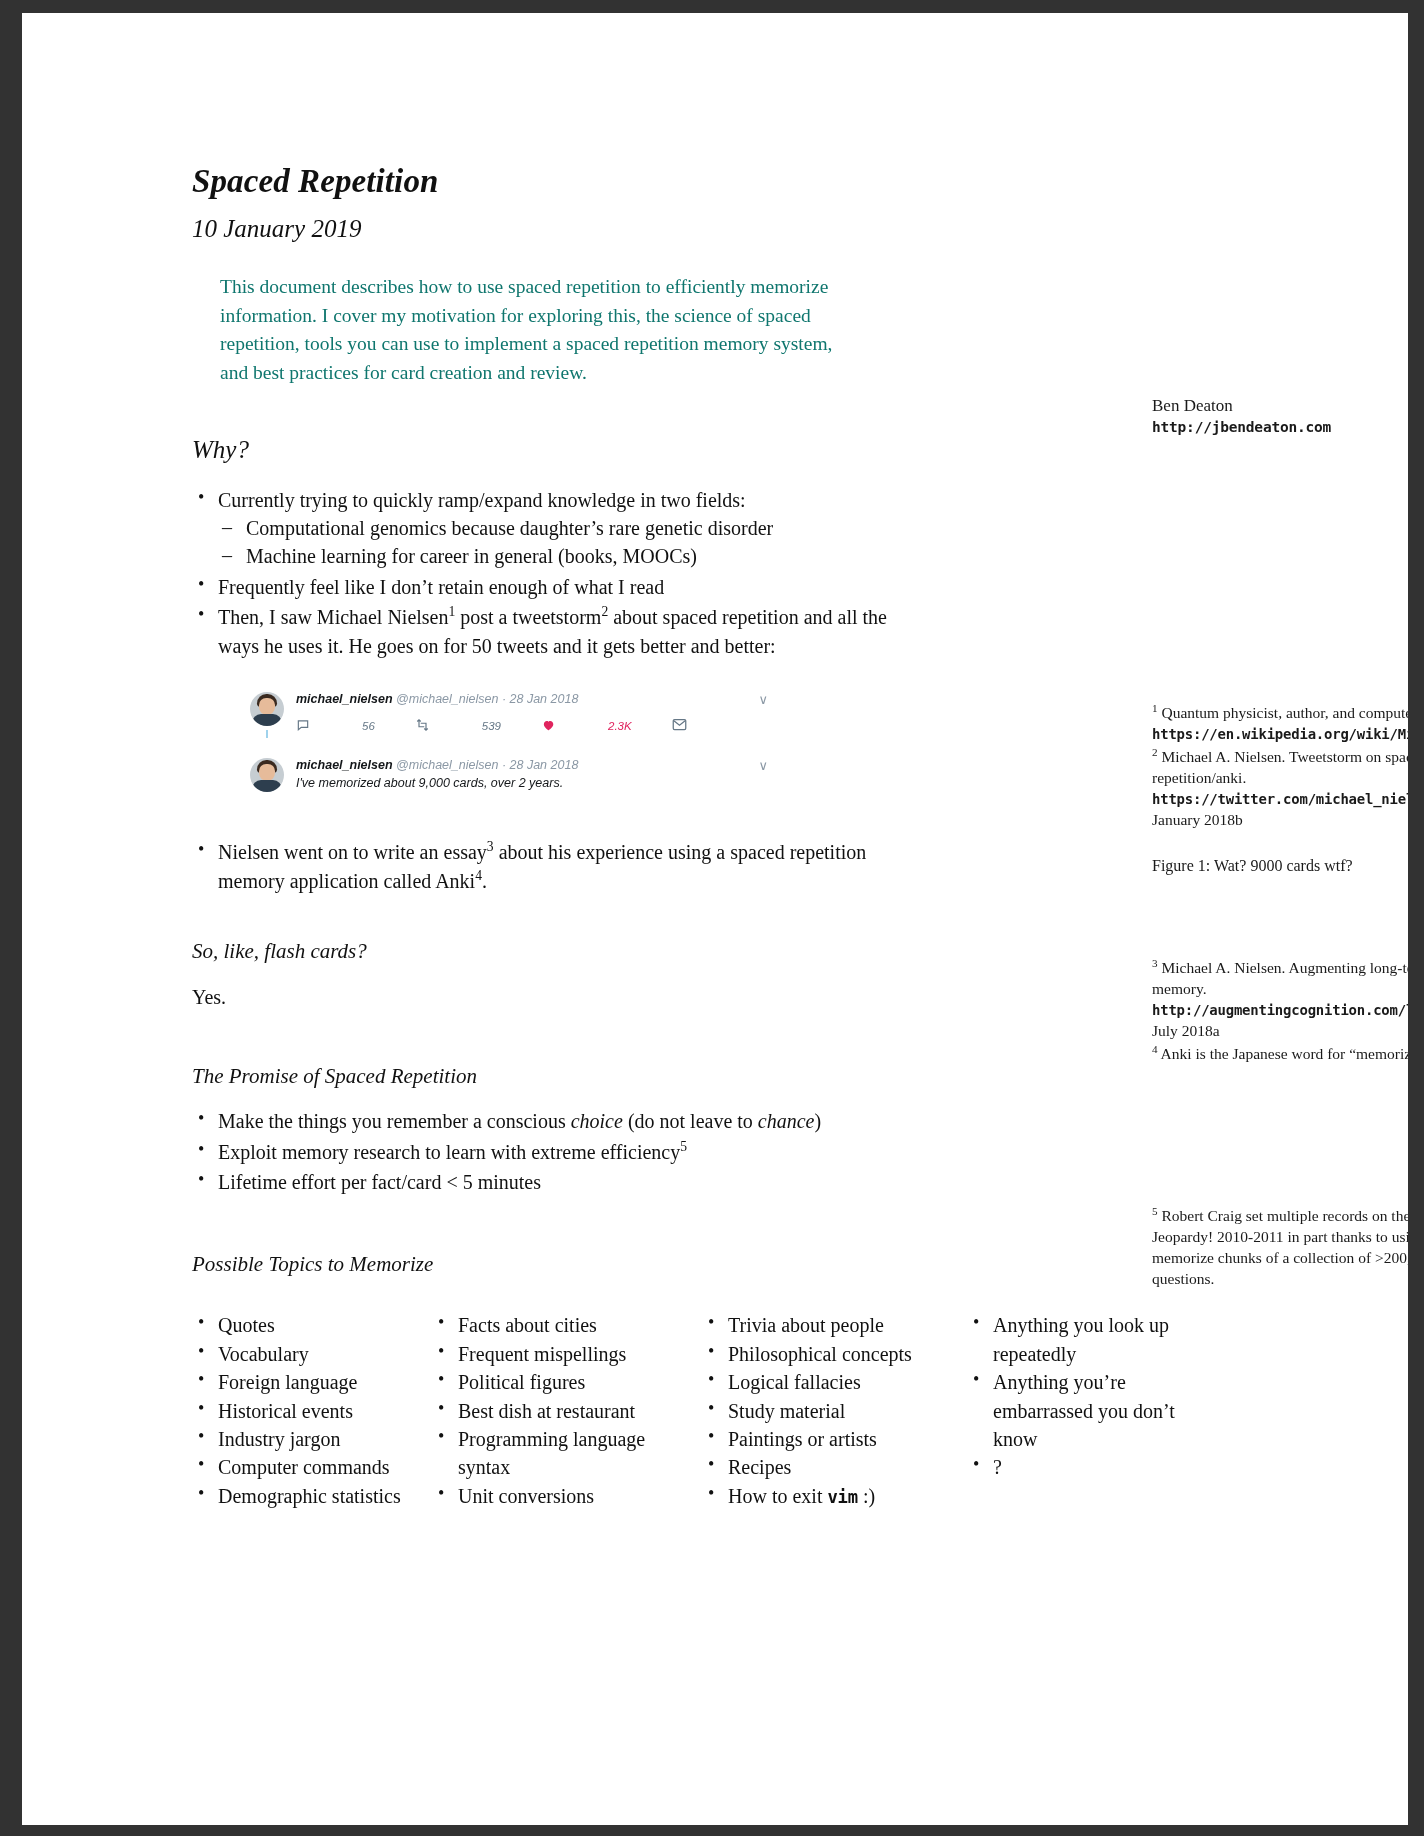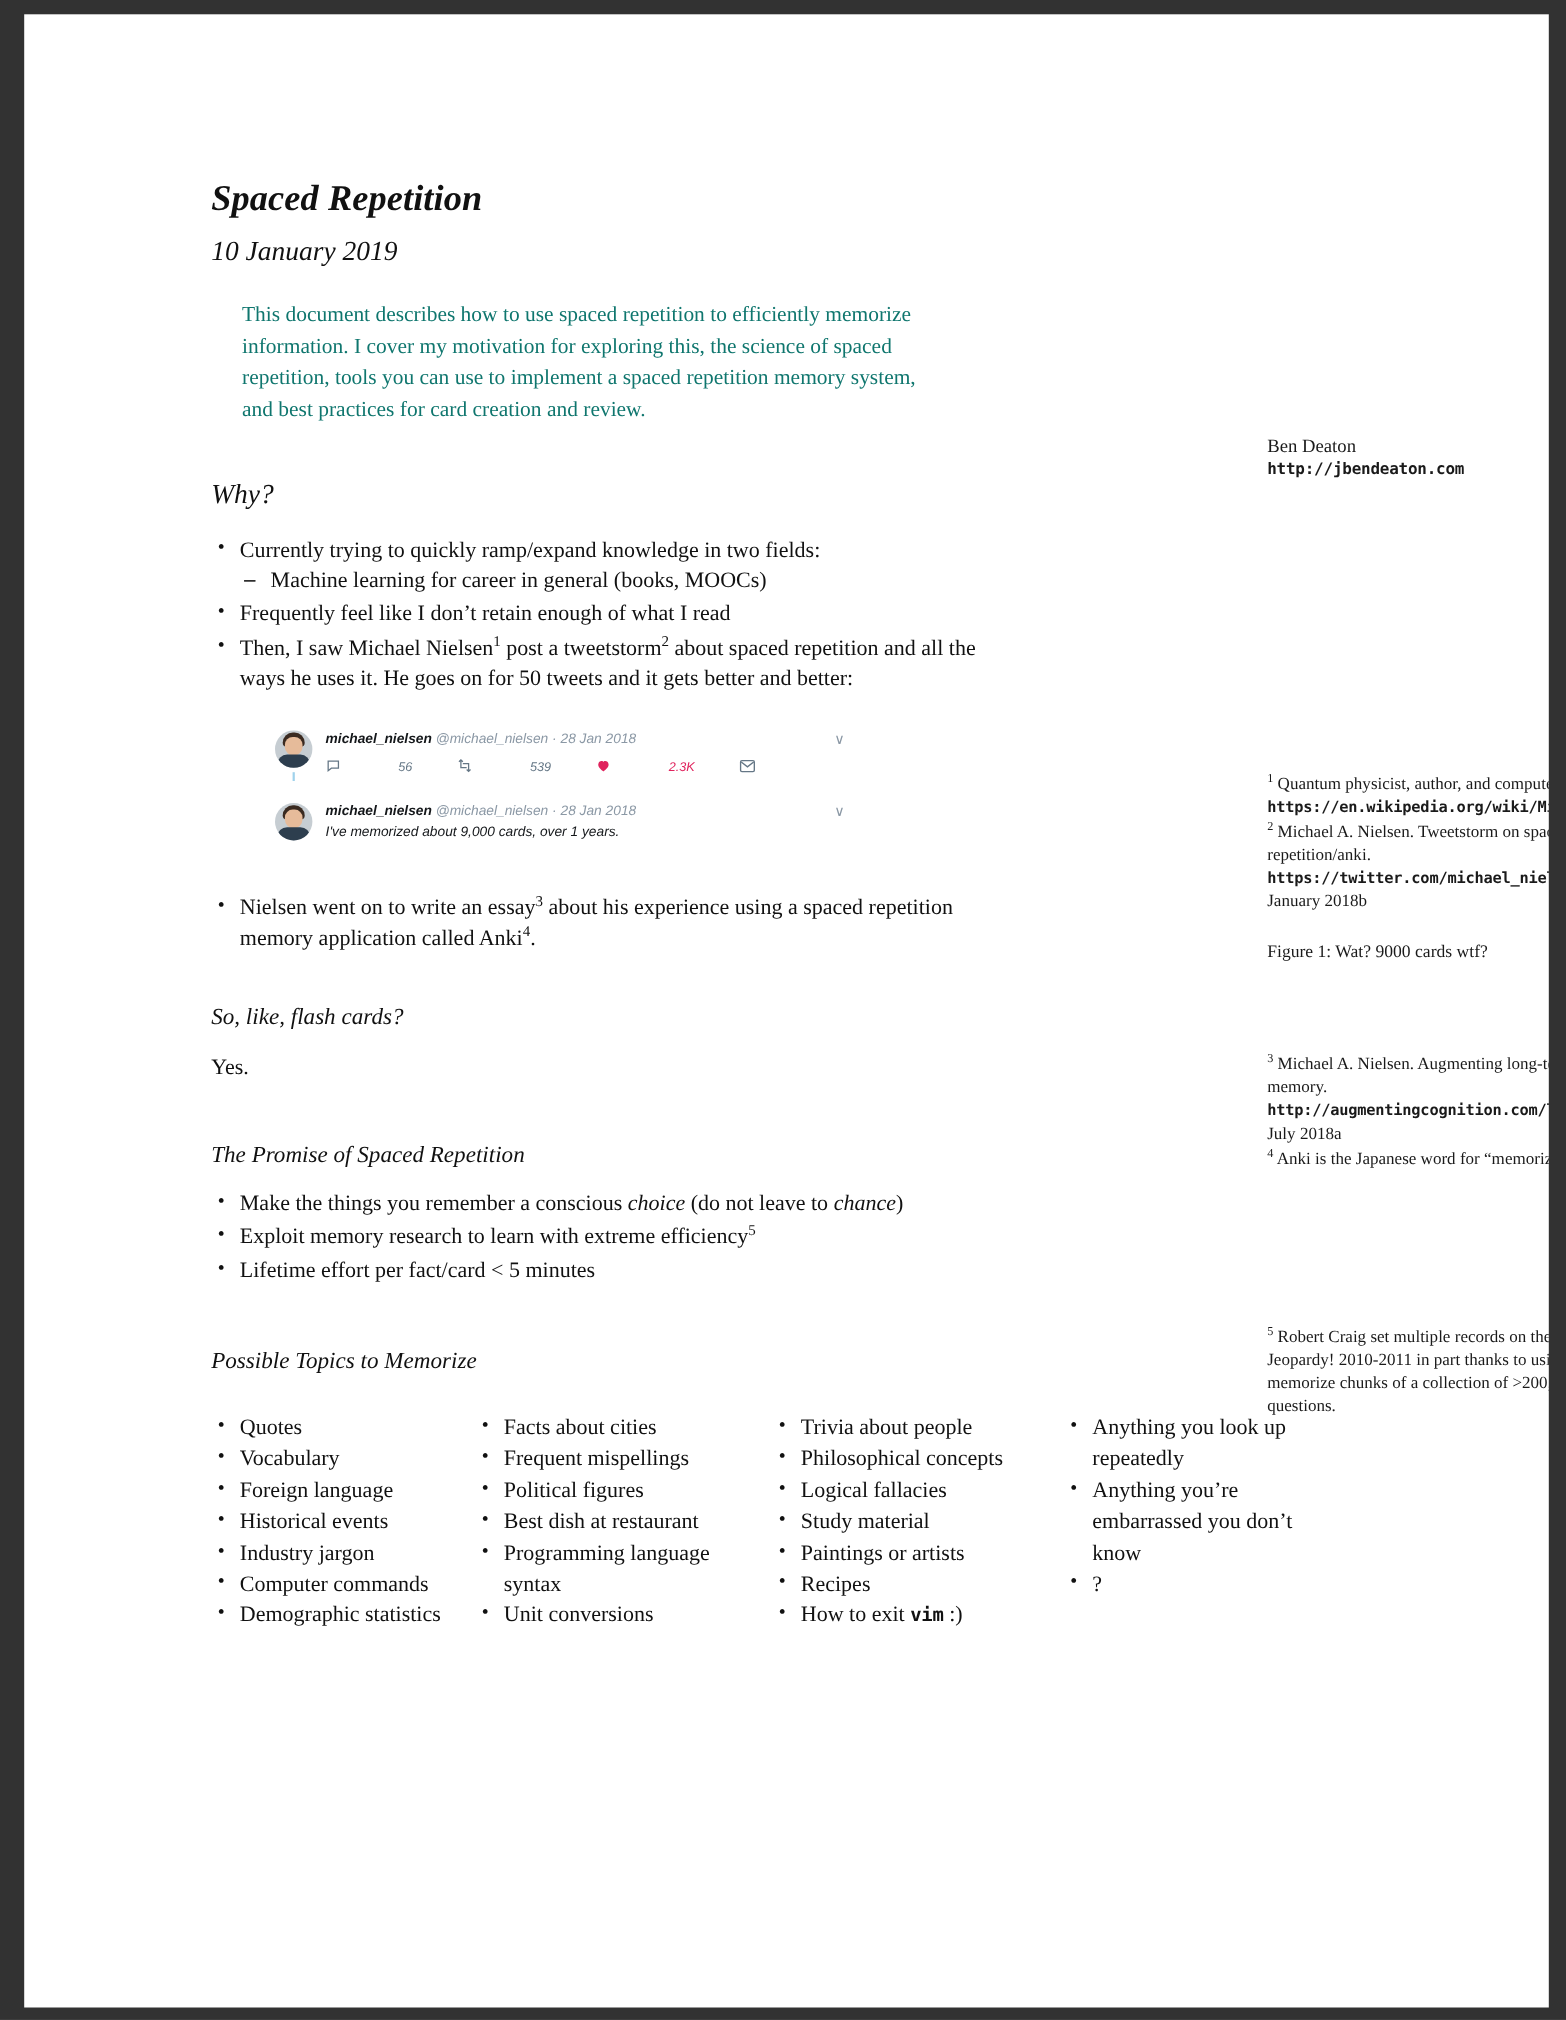--- a/index.html
+++ b/index.html
@@ -295,20 +295,21 @@
 
       <h2 class="section">Why?</h2>
 
       <ul class="tufte">
         <li>
           <span class="bullet">•</span>
           <span>Currently trying to quickly ramp/expand knowledge in two fields:</span>
           <ul class="sub">
             <li>
               <span class="dash">–</span>
+              <span>Computational genomics because daughter’s rare genetic disorder</span>
             </li>
             <li>
               <span class="dash">–</span>
               <span>Machine learning for career in general (books, MOOCs)</span>
             </li>
           </ul>
         </li>
         <li>
           <span class="bullet">•</span>
           <span>Frequently feel like I don’t retain enough of what I read</span>
@@ -395,21 +396,21 @@
               <div class="shirt"></div>
             </div>
           </div>
           <div class="tweet-body">
             <div class="tweet-head">
               <span class="tweet-name">michael_nielsen</span>
               <span class="tweet-handle">@michael_nielsen</span>
               <span class="tweet-dot">·</span>
               <span class="tweet-date">28 Jan 2018</span>
             </div>
-            <div class="tweet-text">I've memorized about 9,000 cards, over 1 years.</div>
+            <div class="tweet-text">I've memorized about 9,000 cards, over 2 years.</div>
           </div>
           <div class="caret">∨</div>
         </div>
       </div>
 
       <ul class="tufte" style="margin-top:46px;">
         <li>
           <span class="bullet">•</span>
           <span>Nielsen went on to write an essay</span><sup class="fnmark">3</sup><span> about his experience using a spaced repetition memory application called Anki</span><sup class="fnmark">4</sup><span>.</span>
         </li>

